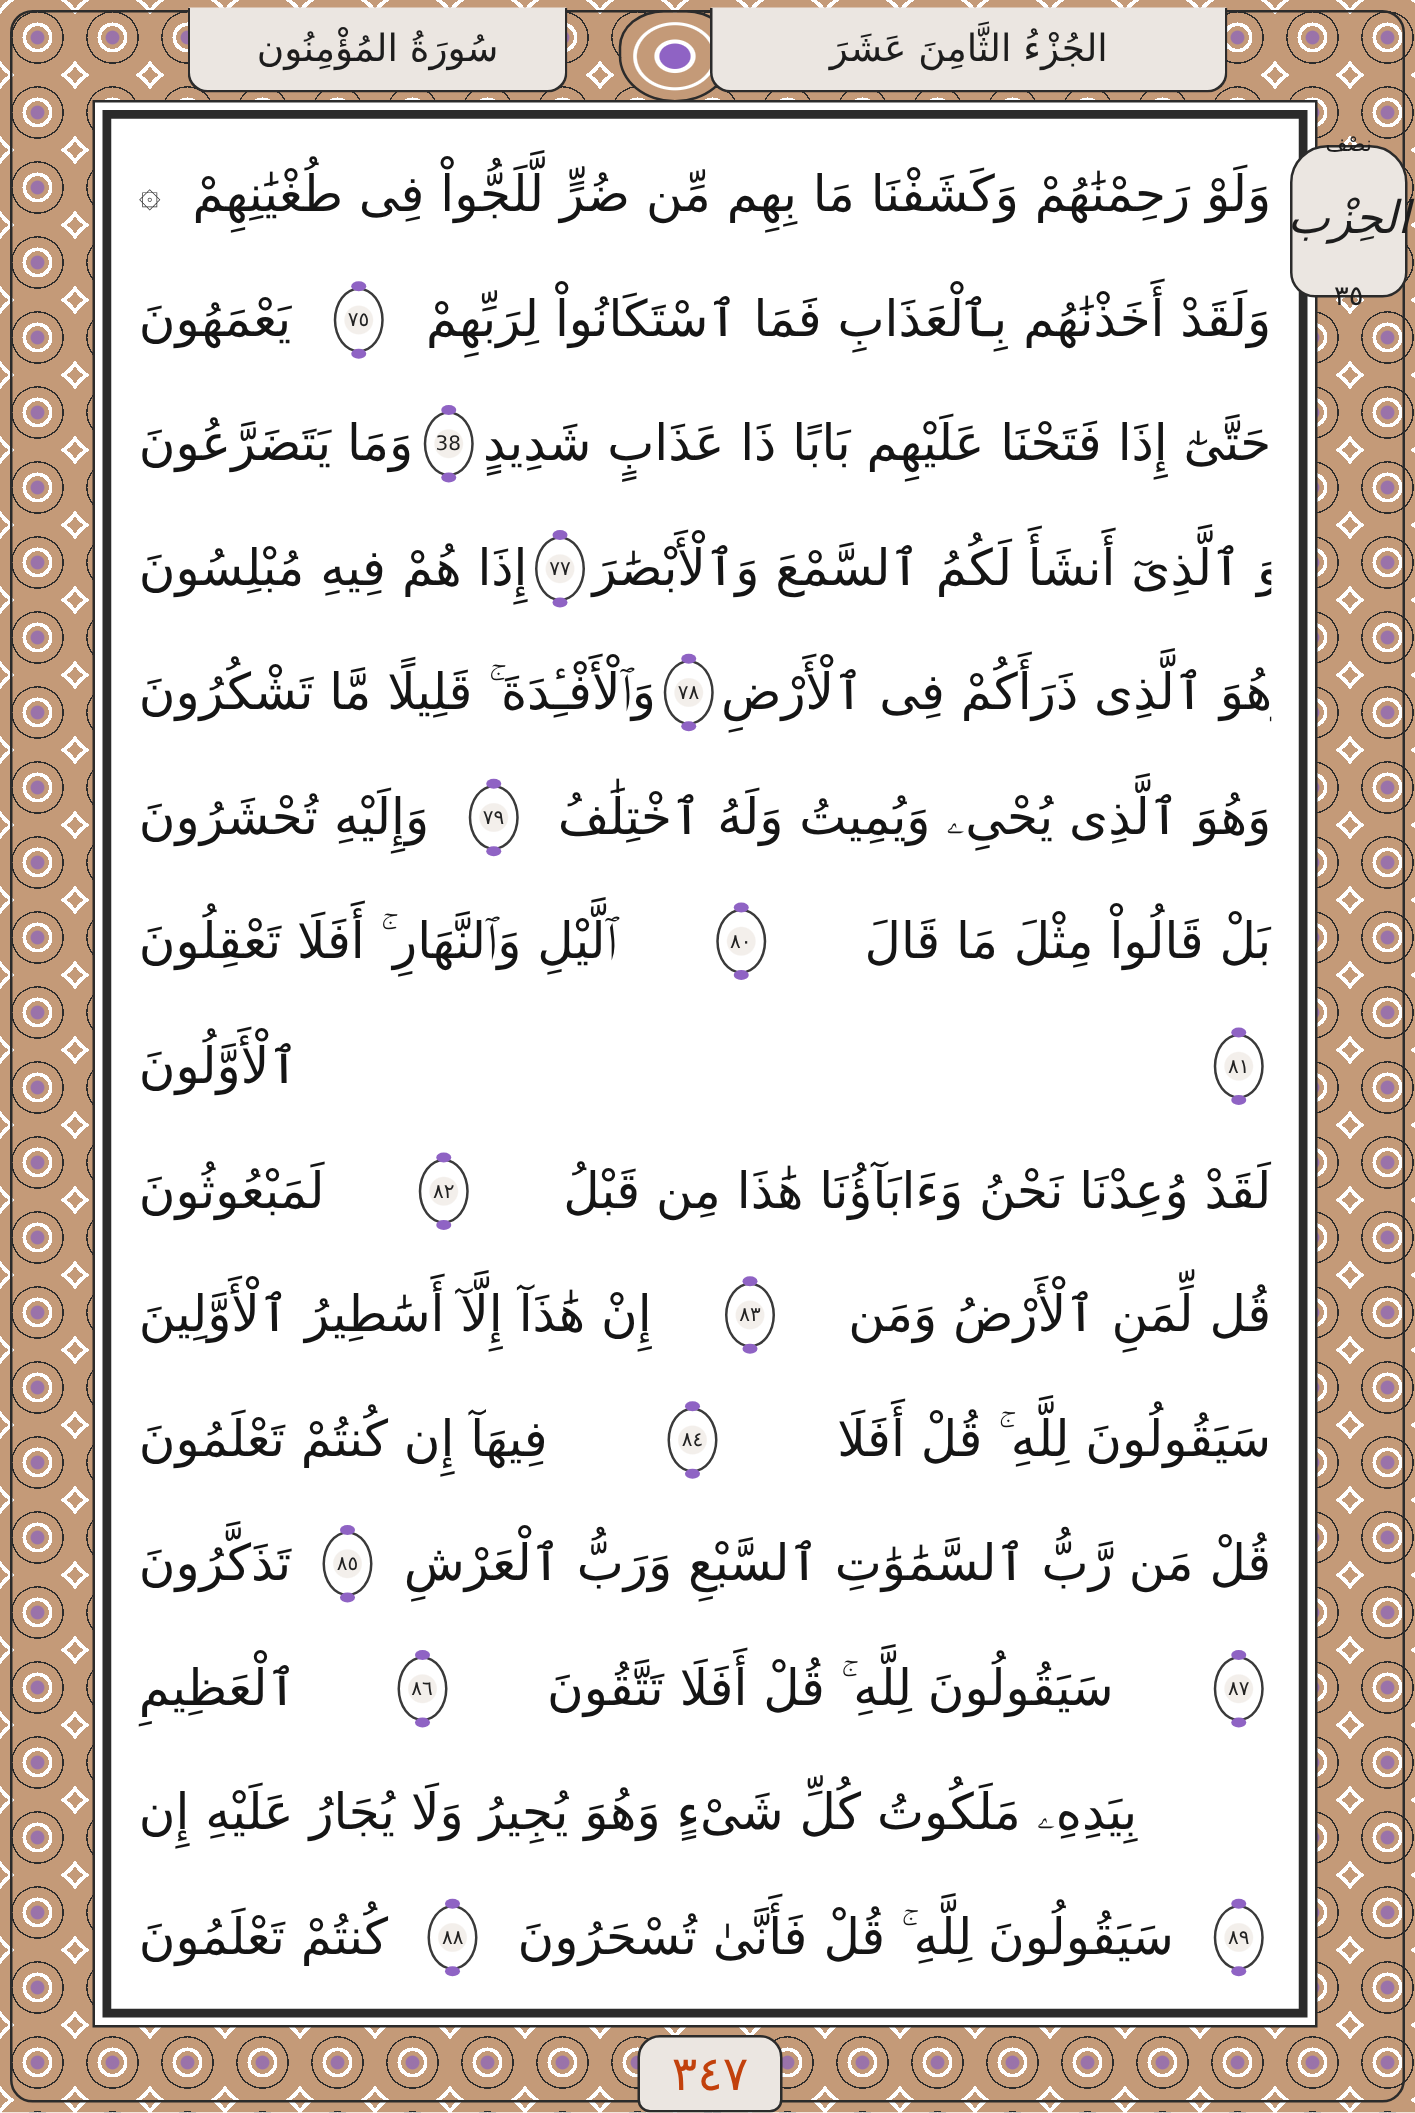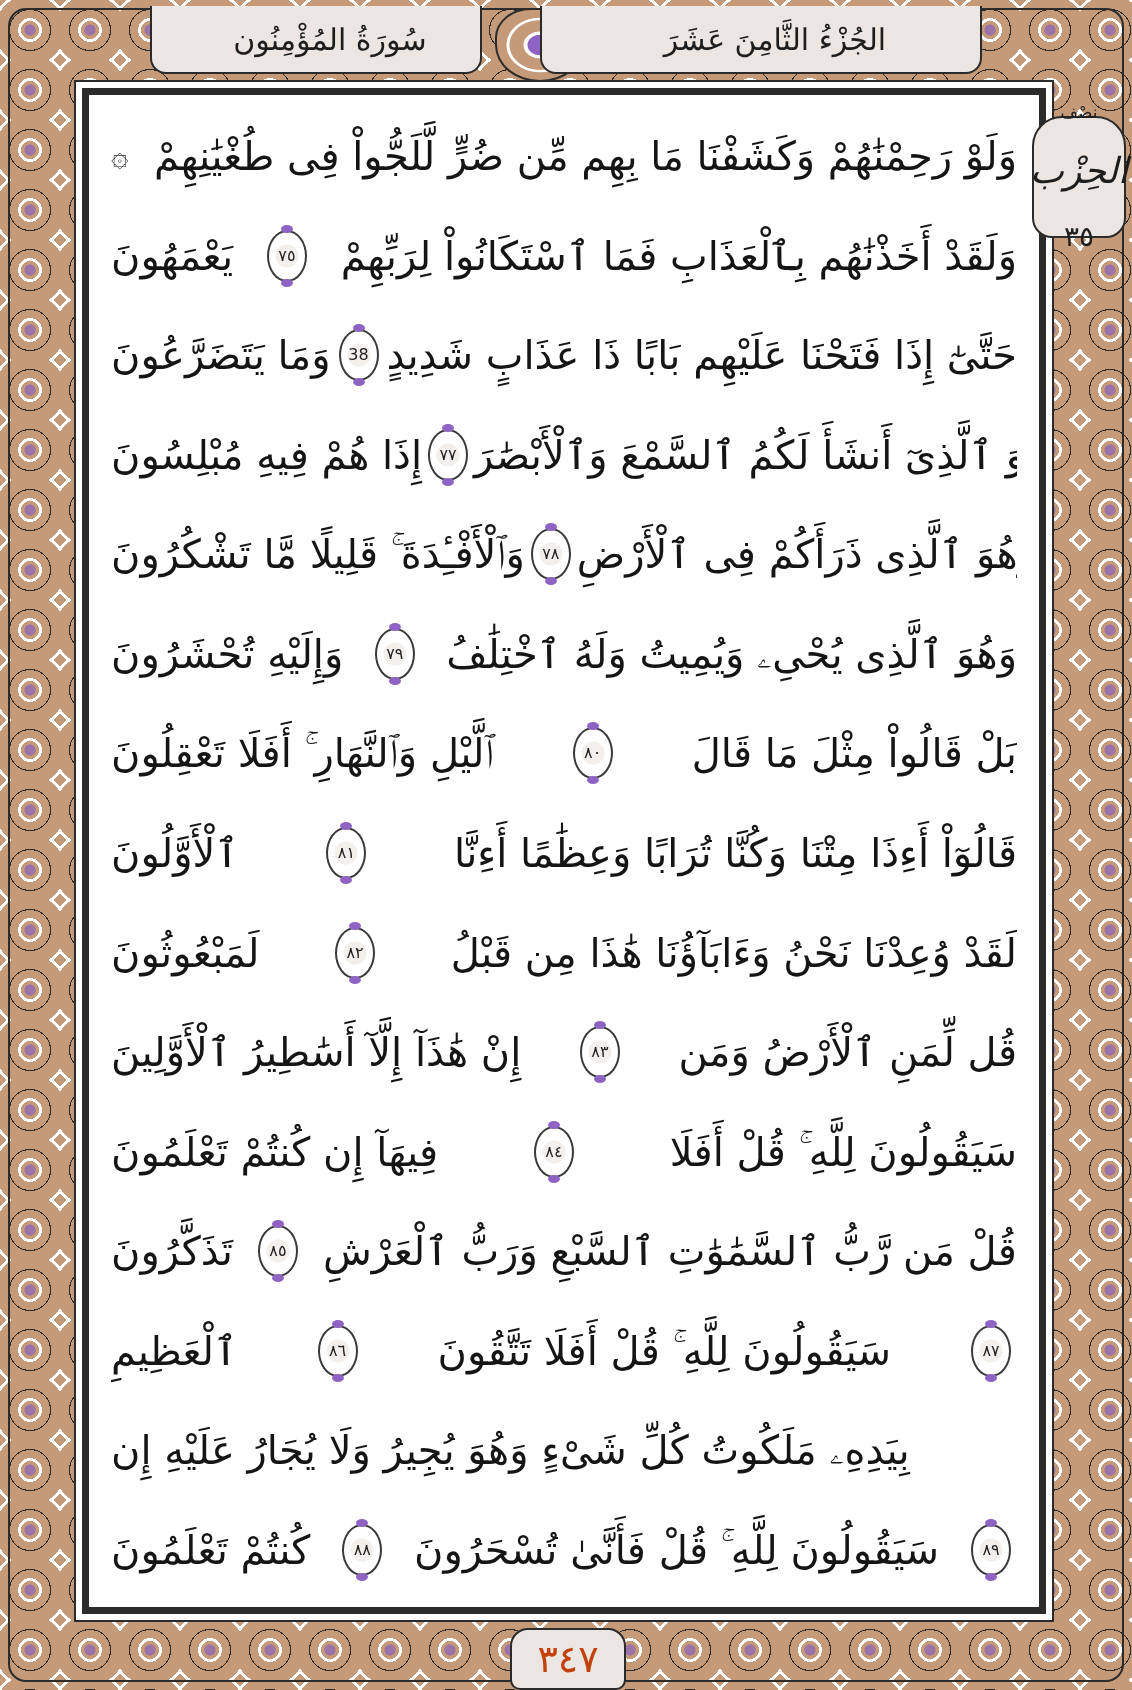--- a/index.html
+++ b/index.html
@@ -31,21 +31,20 @@
   .header-band {
     position:absolute; top:6px; left:150px; width:832px; height:68px;
   }
   .cartouche {
     position:absolute; top:0; height:66px;
     background:#ebe6e1; border:2px solid #2b2b2b; border-top:none;
     border-radius:0 0 16px 16px;
     display:flex; align-items:center; justify-content:center;
     font-family:"DejaVu Serif", serif; font-size:30px; color:#1d1d1d;
     direction:rtl;
-    padding-left:28px;
   }
   .cartouche.surah { left:0; width:300px; }
   .cartouche.juz { right:0; width:410px; }
   .header-medallion {
     position:absolute; left:345px; top:2px; width:86px; height:70px;
     background:radial-gradient(ellipse at center, #8f63c4 0 12px, #ffffff 13px 16px, #c49a78 17px 30px, #ffffff 31px 33px, #c49a78 34px);
     border:2px solid #2b2b2b; border-radius:40% 40% 50% 50%;
   }
   
   .panel {
@@ -80,21 +79,21 @@
   .star { font-size:30px; color:#333; }
   
   .hizb {
     position:absolute; right:6px; top:116px; width:90px; height:118px;
     background:#ebe6e1; border:2px solid #2b2b2b; border-radius:30px 30px 20px 20px;
     display:flex; flex-direction:column; align-items:center; justify-content:center;
     font-family:"DejaVu Serif", serif; color:#1d1d1d; direction:rtl;gap:32px;
   }
   .hizb .h-top { font-size:17px; }
   .hizb .h-mid { font-size:36px; line-height:34px;font-style:italic; }
-  .hizb .h-num { font-size:28px; }
+  .hizb .h-num { font-size:22px; }
   
   .page-number {
     position:absolute; left:510px; top:1628px; width:112px; height:58px;
     background:#ebe6e1; border:2px solid #2b2b2b; border-radius:18px 18px 10px 10px;
     display:flex; align-items:center; justify-content:center;
     font-family:"DejaVu Serif", serif; font-size:38px; color:#c2410c; direction:rtl;
   }
 </style>
 </head>
 <body>
@@ -144,21 +143,20 @@
         <span class="seg">وَهُوَ ٱلَّذِى يُحْىِۦ وَيُمِيتُ وَلَهُ ٱخْتِلَٰفُ</span>
       </div>
       <div class="line">
         <span class="seg">ٱلَّيْلِ وَٱلنَّهَارِ ۚ أَفَلَا تَعْقِلُونَ</span>
         <span class="ayah-marker">٨٠</span>
         <span class="seg">بَلْ قَالُواْ مِثْلَ مَا قَالَ</span>
       </div>
       <div class="line">
         <span class="seg">ٱلْأَوَّلُونَ</span>
         <span class="ayah-marker">٨١</span>
-        <span class="seg">قَالُوٓاْ أَءِذَا مِتْنَا وَكُنَّا تُرَابًا وَعِظَٰمًا أَءِنَّا</span>
       </div>
       <div class="line">
         <span class="seg">لَمَبْعُوثُونَ</span>
         <span class="ayah-marker">٨٢</span>
         <span class="seg">لَقَدْ وُعِدْنَا نَحْنُ وَءَابَآؤُنَا هَٰذَا مِن قَبْلُ</span>
       </div>
       <div class="line">
         <span class="seg">إِنْ هَٰذَآ إِلَّآ أَسَٰطِيرُ ٱلْأَوَّلِينَ</span>
         <span class="ayah-marker">٨٣</span>
         <span class="seg">قُل لِّمَنِ ٱلْأَرْضُ وَمَن</span>

